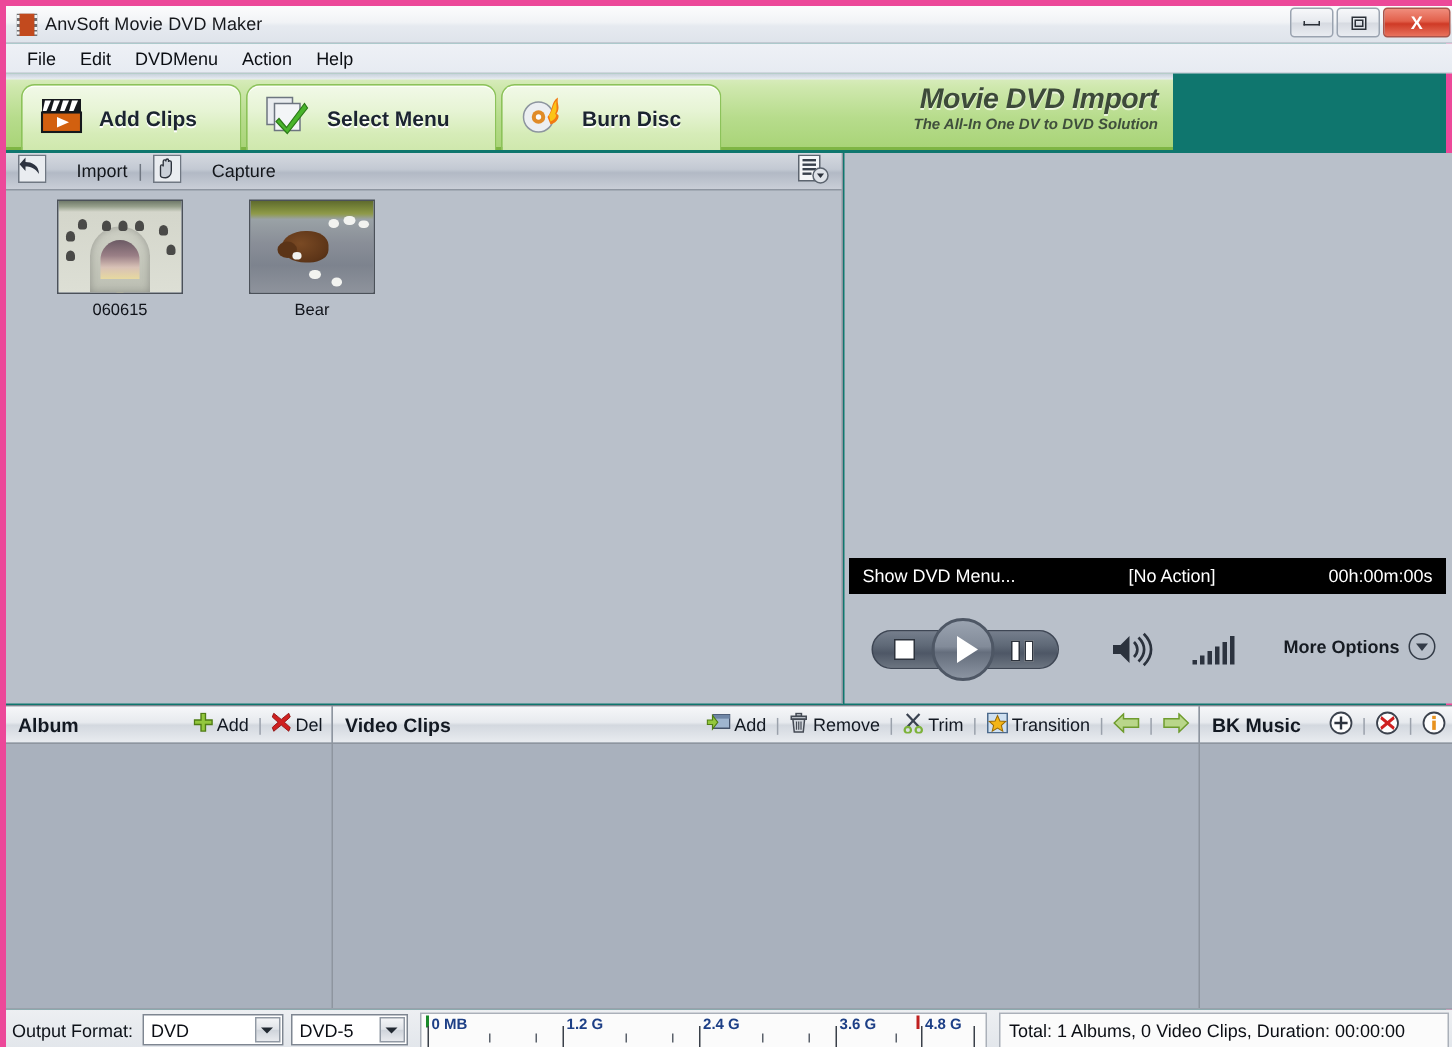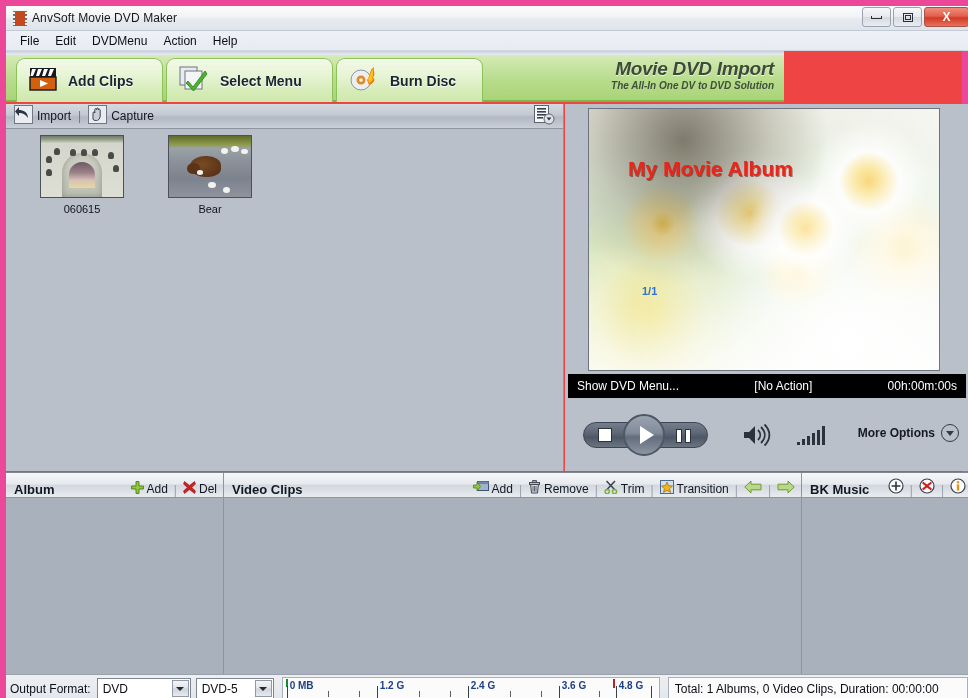--- a/index.html
+++ b/index.html
@@ -13,23 +13,23 @@
     overflow: hidden;
     font-family: "Liberation Sans", sans-serif;
     font-size: 12px;
     color: #000;
     -webkit-font-smoothing: antialiased;
   }
   #app {
     position: relative;
     width: 968px;
     height: 698px;
-    background: #ef4444;
-    box-sizing: border-box;
-    border: 6px solid #ec4899;
+    background: #0f766e;
+    box-sizing: border-box;
+    border: 4px solid #ec4899;
   }
 
   
   .titlebar {
     position: absolute;
     left: 0; top: 0;
     width: 966px; height: 25px;
     background: linear-gradient(to bottom, #fcfcfd 0%, #f1f3f6 45%, #e6eaf0 55%, #dfe4eb 100%);
     border-bottom: 1px solid #c3c9d2;
     box-sizing: border-box;
@@ -168,21 +168,21 @@
     left: 0; top: 0;
     width: 557px; height: 25px;
     background: linear-gradient(to bottom, #d5d9e0 0%, #c3c9d3 45%, #b2b9c5 55%, #c9ced7 100%);
     border-bottom: 1px solid #8e95a0;
     box-sizing: border-box;
     display: flex;
     align-items: center;
     padding-left: 8px;
   }
   .ib-item { display: flex; align-items: center; cursor: default; }
-  .ib-item .lbl { font-size: 12px; color: #13161b; margin-left: 4px; }
+  .ib-item .lbl { font-size: 12px; color: #13161b; margin-left: 20px; }
   .ib-sep { color: #6f7681; margin: 0 7px; font-size: 12px; }
   .ib-right {
     position: absolute; right: 6px; top: 2px;
     width: 26px; height: 21px;
     display: flex; align-items: center; justify-content: center;
   }
   .thumbs {
     position: absolute;
     left: 0; top: 25px;
     right: 1px; bottom: 0;
@@ -400,21 +400,21 @@
     box-sizing: border-box;
   }
   .panel-head {
     position: absolute;
     top: 0; height: 25px;
     background: linear-gradient(to bottom, #f6f7f9 0%, #e7eaee 44%, #d3d8df 52%, #e9ecf0 100%);
     border-bottom: 1px solid #8e959f;
     border-right: 1px solid #8e959f;
     box-sizing: border-box;
     display: flex;
-    align-items: flex-end;
+    align-items: center;
     padding: 0 6px 0 8px;
   }
   .panel-title {
     font-size: 13px; font-weight: bold; color: #121821;
     white-space: nowrap;
   }
   .hbtn {
     display: flex; align-items: center; gap: 3px;
     font-size: 12px; color: #121821; cursor: default;
     white-space: nowrap;
@@ -666,25 +666,20 @@
               <span class="gull g6"></span>
           </div>
         </div>
         <div class="cap">Bear</div>
       </div>
     </div>
   </div>
 
   <div class="preview-panel">
 
-    <div class="preview-screen">
-      <div class="daisy-bg"></div>
-      <div class="preview-title">My Movie Album</div>
-      <div class="preview-page">1/1</div>
-    </div>
 
     <div class="preview-status">
       <span class="ps-left">Show DVD Menu...</span>
       <span class="ps-mid">[No Action]</span>
       <span class="ps-right">00h:00m:00s</span>
     </div>
 
     <div class="transport">
       <div class="pill">
         <span class="sq"></span>

